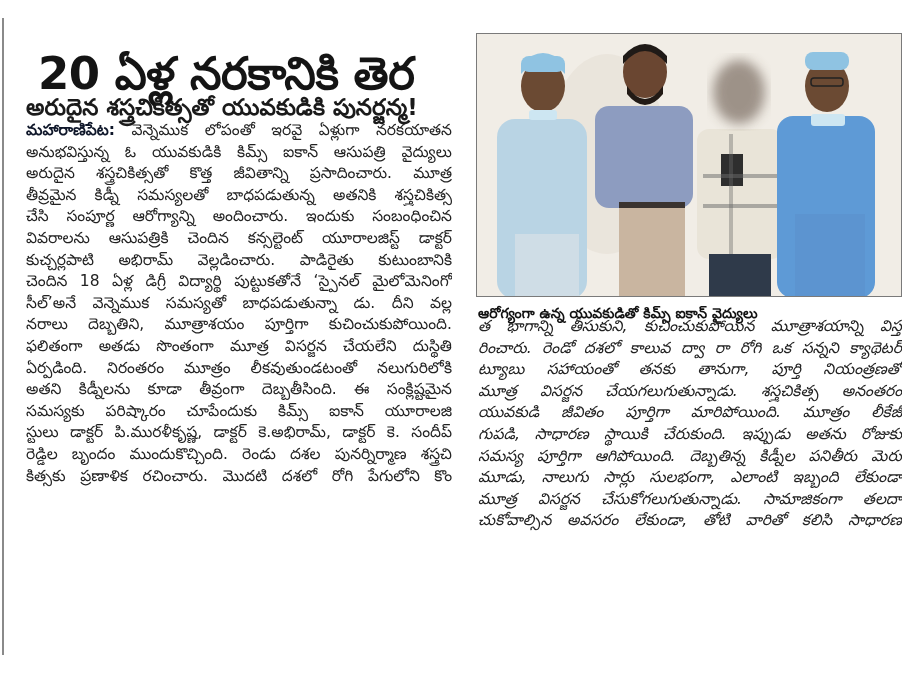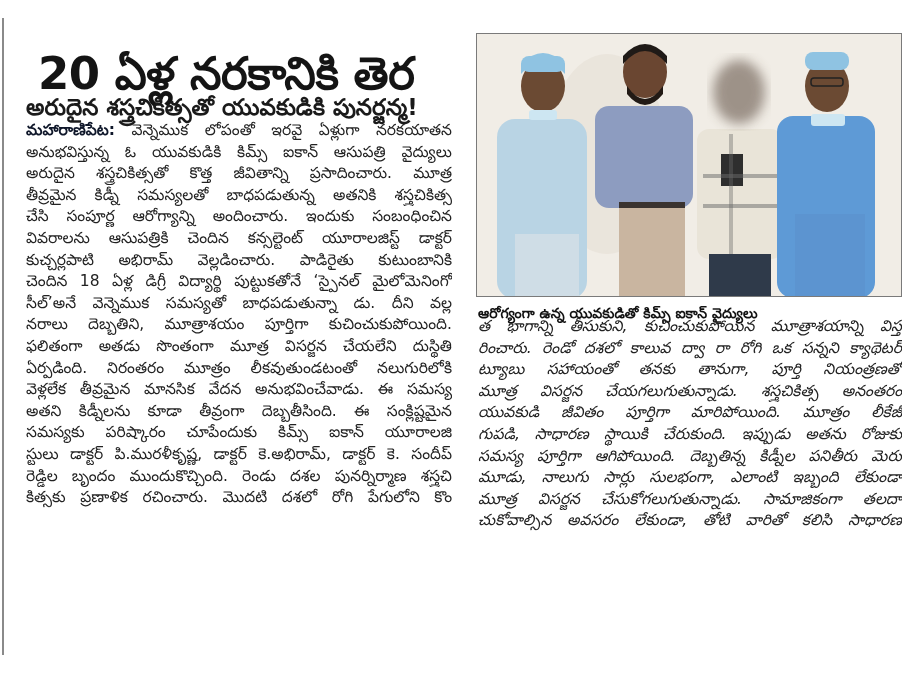--- a/index.html
+++ b/index.html
@@ -37,21 +37,20 @@
   <span class="line">అరుదైన శస్త్రచికిత్సతో కొత్త జీవితాన్ని ప్రసాదించారు. మూత్ర</span>
   <span class="line">తీవ్రమైన కిడ్నీ సమస్యలతో బాధపడుతున్న అతనికి శస్త్రచికిత్స</span>
   <span class="line">చేసి సంపూర్ణ ఆరోగ్యాన్ని అందించారు. ఇందుకు సంబంధించిన</span>
   <span class="line">వివరాలను ఆసుపత్రికి చెందిన కన్సల్టెంట్ యూరాలజిస్ట్ డాక్టర్</span>
   <span class="line">కుచ్చర్లపాటి అభిరామ్  వెల్లడించారు. పాడిరైతు కుటుంబానికి</span>
   <span class="line">చెందిన 18 ఏళ్ల డిగ్రీ విద్యార్థి పుట్టుకతోనే ‘స్పైనల్ మైలోమెనింగో</span>
   <span class="line">సీల్’అనే వెన్నెముక సమస్యతో బాధపడుతున్నా డు. దీని వల్ల</span>
   <span class="line">నరాలు దెబ్బతిని, మూత్రాశయం పూర్తిగా కుచించుకుపోయింది.</span>
   <span class="line">ఫలితంగా అతడు సొంతంగా మూత్ర విసర్జన చేయలేని దుస్థితి</span>
   <span class="line">ఏర్పడింది. నిరంతరం మూత్రం లీకవుతుండటంతో నలుగురిలోకి</span>
-  <span class="line">వెళ్లలేక తీవ్రమైన మానసిక వేదన అనుభవించేవాడు. ఈ సమస్య</span>
   <span class="line">అతని కిడ్నీలను కూడా తీవ్రంగా దెబ్బతీసింది. ఈ సంక్లిష్టమైన</span>
   <span class="line">సమస్యకు పరిష్కారం చూపేందుకు కిమ్స్ ఐకాన్ యూరాలజి</span>
   <span class="line">స్టులు డాక్టర్ పి.మురళీకృష్ణ, డాక్టర్ కె.అభిరామ్, డాక్టర్ కె. సందీప్</span>
   <span class="line">రెడ్డిల బృందం ముందుకొచ్చింది. రెండు దశల పునర్నిర్మాణ శస్త్రచి</span>
   <span class="line">కిత్సకు ప్రణాళిక రచించారు. మొదటి దశలో రోగి పేగులోని కొం</span>
 </div>
 
 <div class="photo">
   <svg width="426" height="264" viewBox="0 0 426 264">
 

